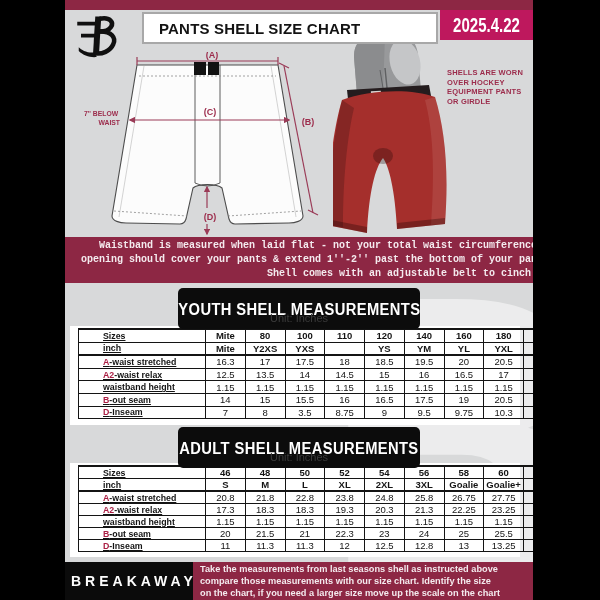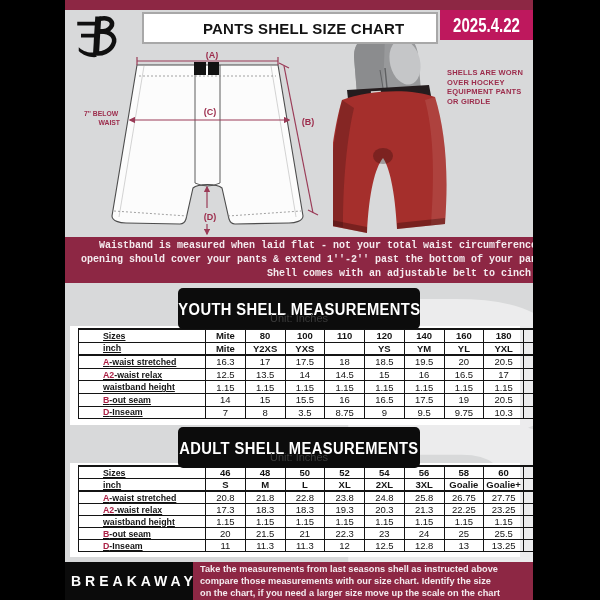--- a/index.html
+++ b/index.html
@@ -9,21 +9,21 @@
   .abs{position:absolute;}
 
   
   .watermark{position:absolute;right:-70px;top:255px;font-size:380px;font-weight:bold;
              color:rgba(255,255,255,0.5);line-height:1;z-index:1;font-family:"DejaVu Sans",sans-serif;}
 
   
   .top-bar{left:0;top:0;width:468px;height:10px;background:#8d2744;z-index:3;}
   .logo-box{left:8px;top:12px;width:52px;height:48px;z-index:3;}
   .title-box{left:77px;top:12px;width:296px;height:32px;background:#fff;border:2px solid #a8a8a8;
-             display:flex;align-items:center;z-index:3;box-sizing:border-box;padding-left:44px;}
+             display:flex;align-items:center;z-index:3;box-sizing:border-box;}
   .title-box span{font-size:15px;font-weight:bold;color:#131313;padding-left:15px;letter-spacing:0.2px;}
   .date-box{left:375px;top:10px;width:93px;height:30px;background:#be185d;display:flex;
             align-items:center;justify-content:center;z-index:3;}
   .date-box span{color:#fff;font-size:20px;font-weight:bold;display:inline-block;
                  transform:scale(0.75,1.02);white-space:nowrap;}
 
   
   .diagram{left:0;top:52px;z-index:2;}
   .photo{left:268px;top:30px;z-index:2;}
   .photo-note{left:382px;top:68px;width:90px;z-index:3;color:#9c2c4c;font-size:7.5px;

